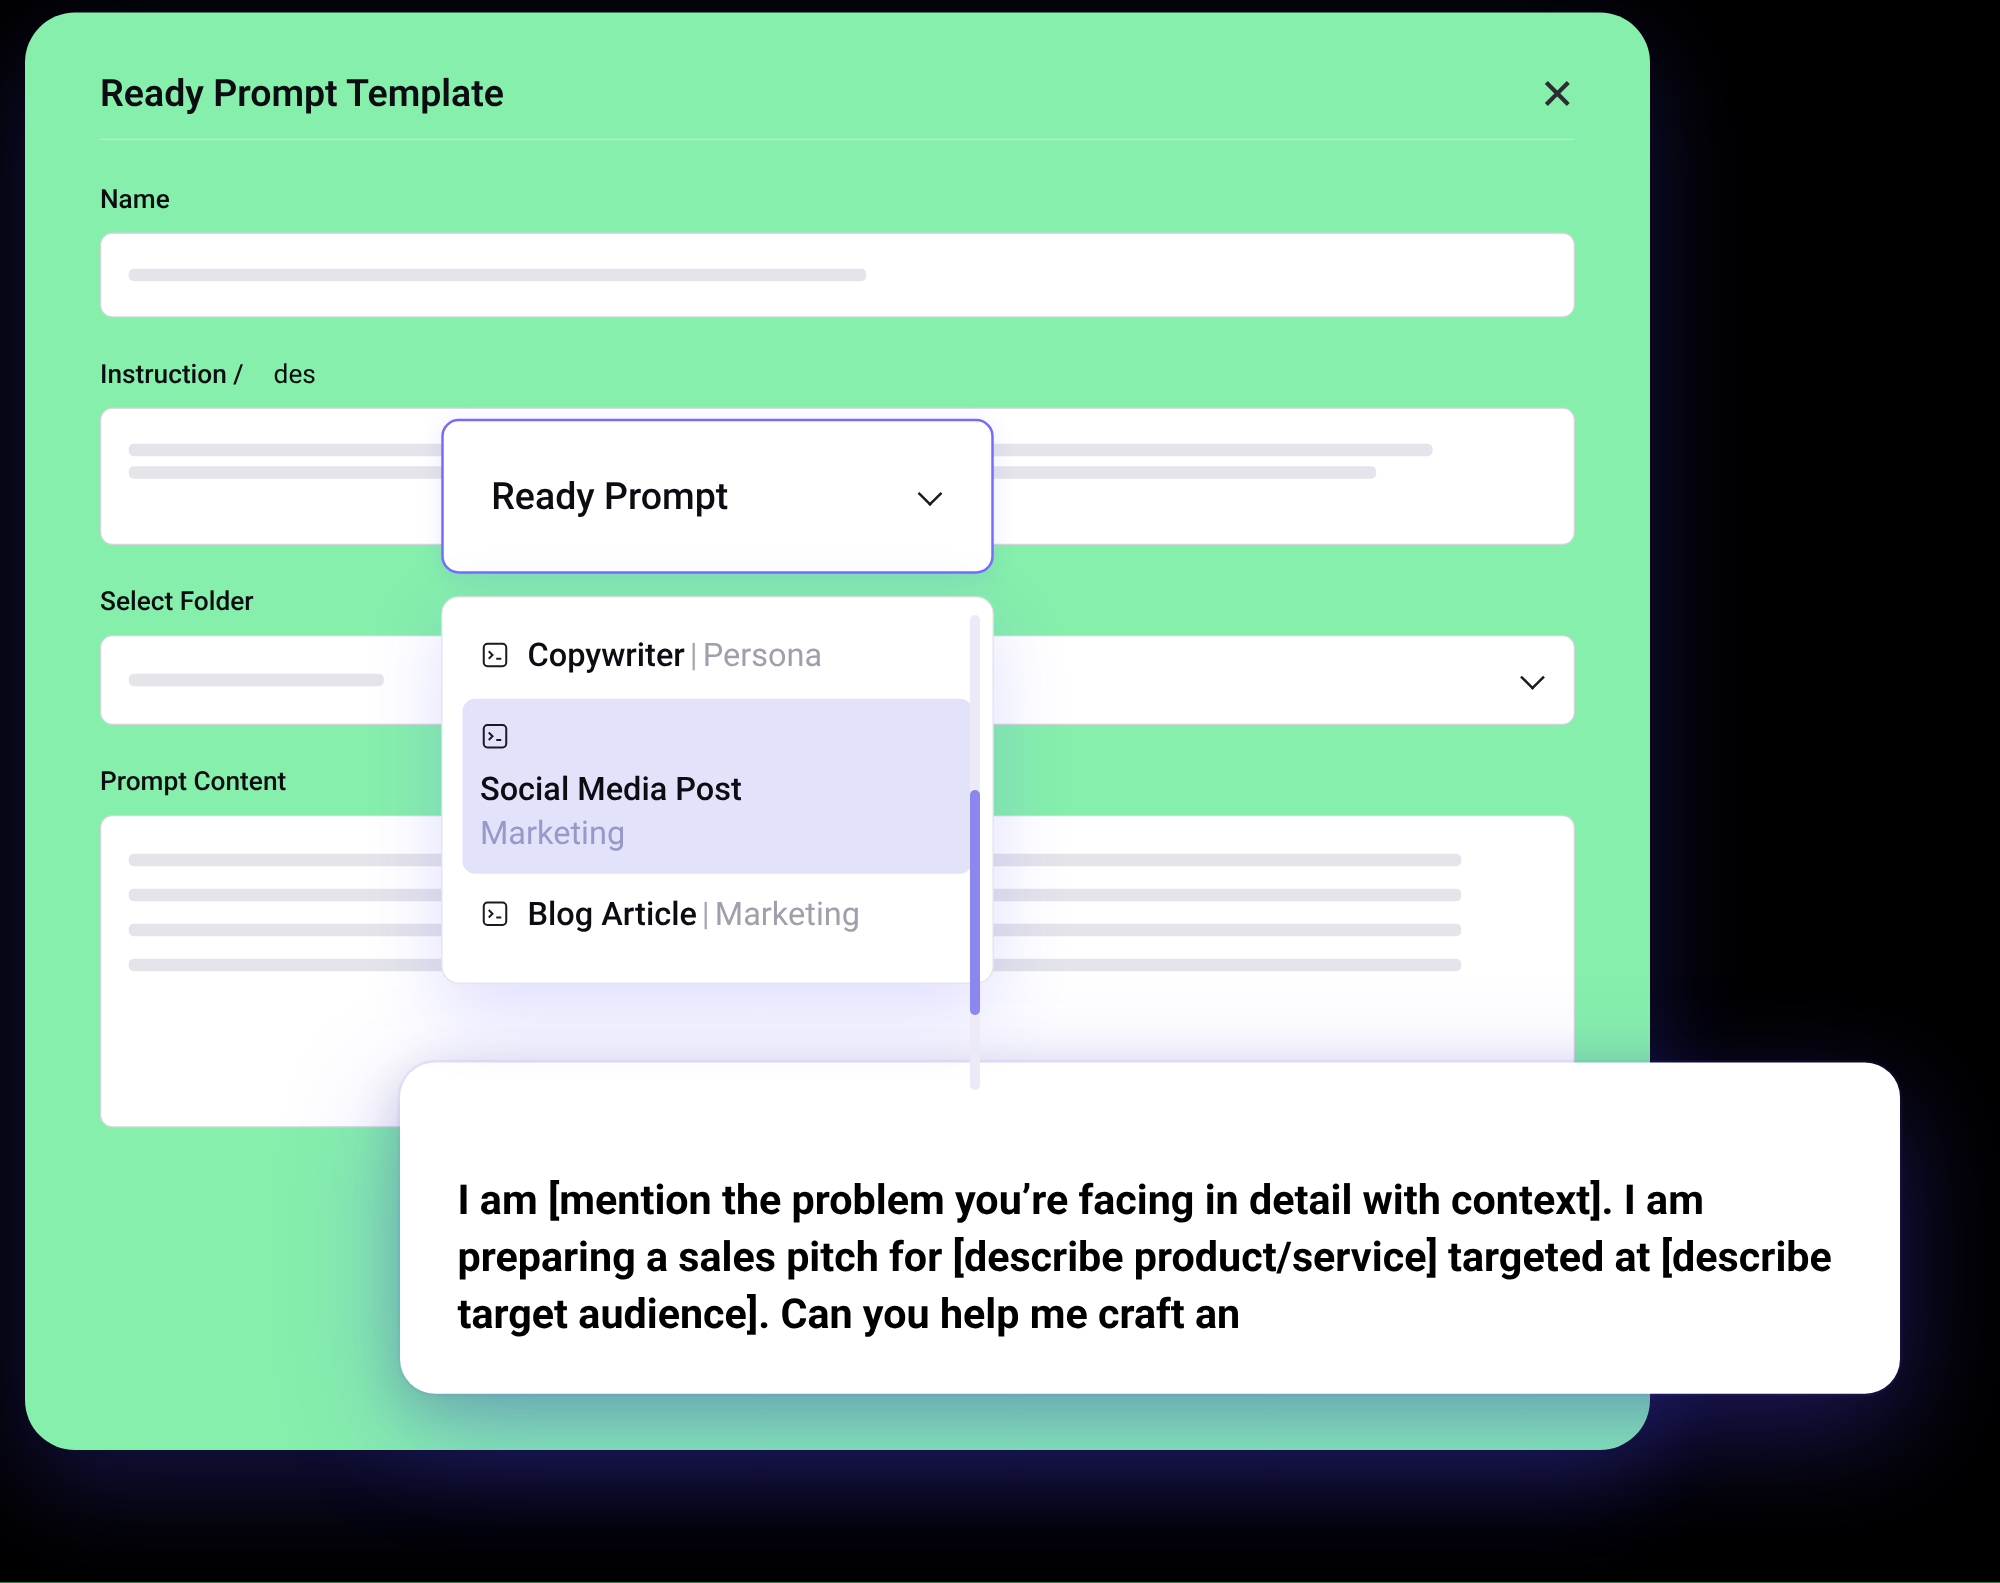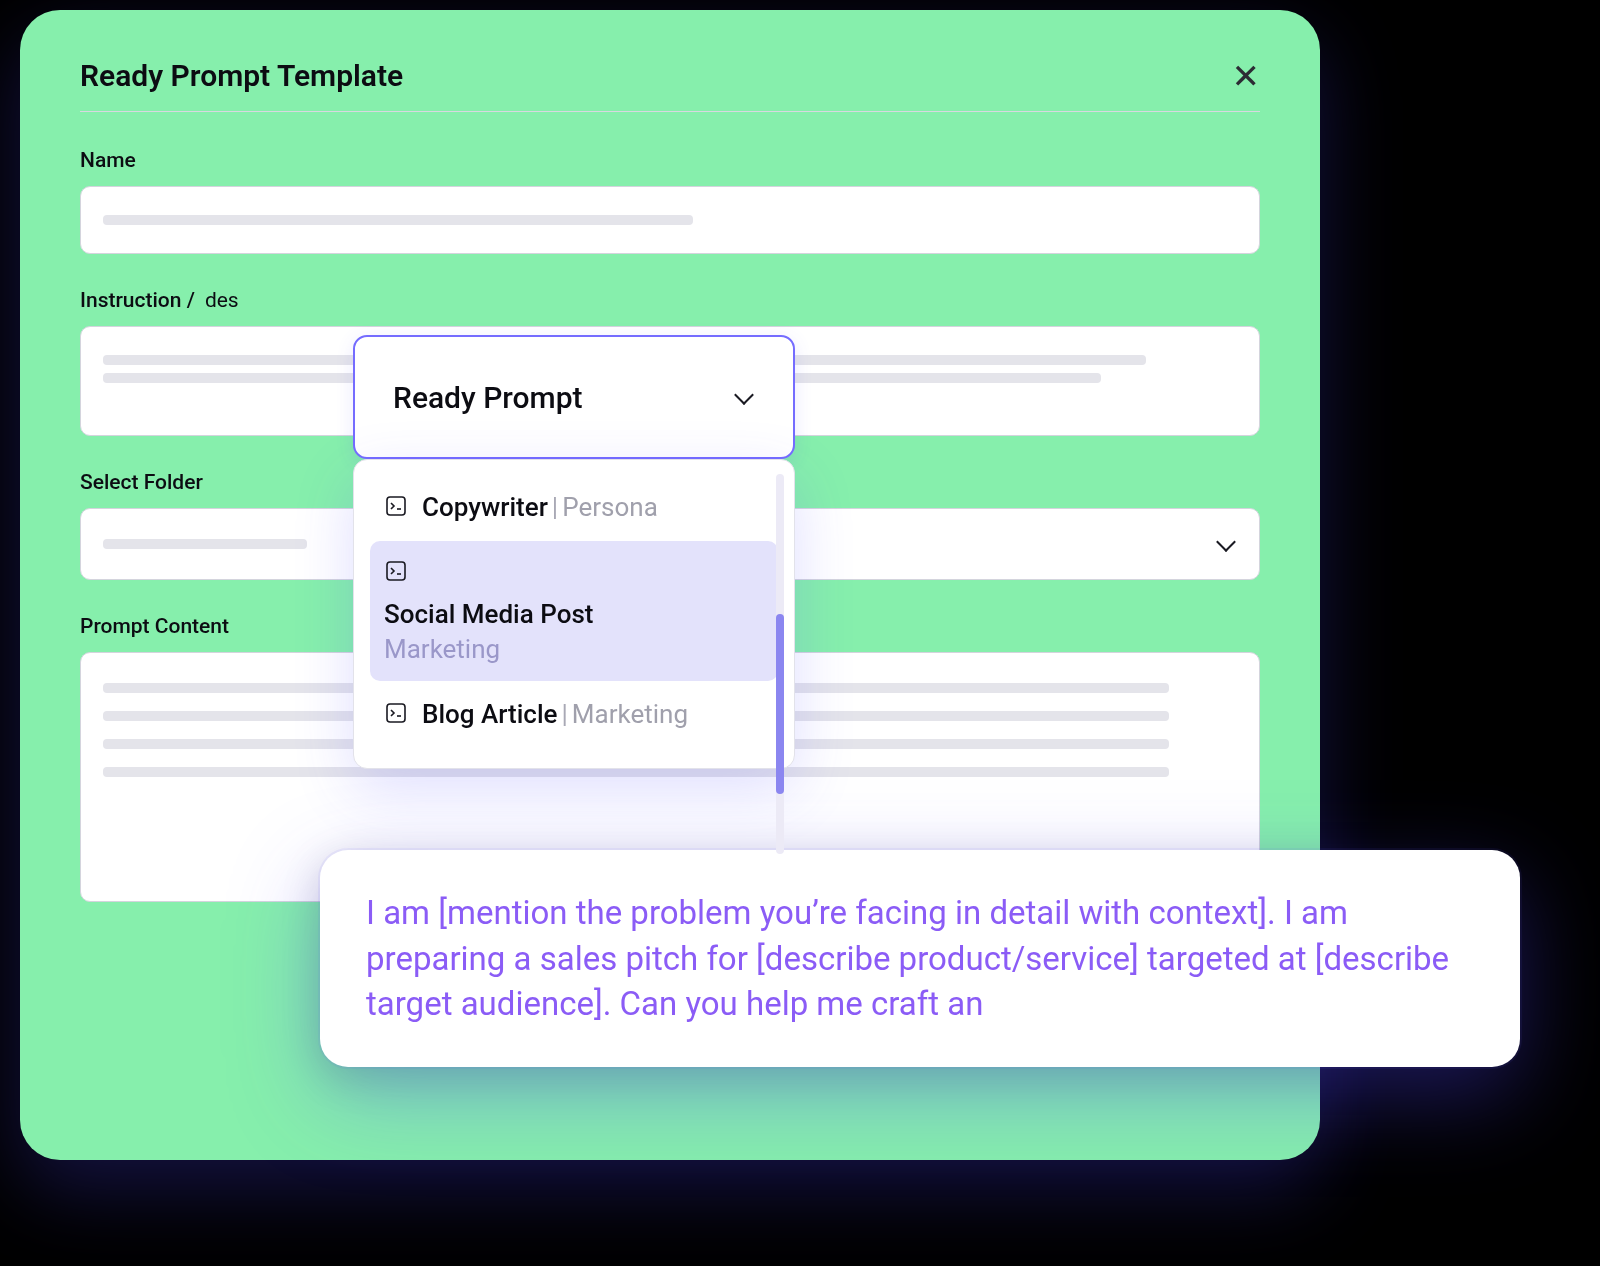--- a/index.html
+++ b/index.html
@@ -118,20 +118,21 @@
     align-items: center;
     justify-content: space-between;
     padding: 0 38px;
     font-size: 30px;
     font-weight: 500;
     color: #0c0c12;
     cursor: pointer;
     box-shadow: 0 4px 18px rgba(90,80,255,0.12);
   }
   .dropdown-panel {
+    margin-top: 18px;
     background: #fff;
     border: 1px solid #e2e2ea;
     border-radius: 14px;
     padding: 14px 10px 20px 10px;
     box-shadow: 0 20px 60px rgba(80,70,255,0.18);
     position: relative;
   }
   .dd-item {
     display: flex;
     align-items: flex-start;
@@ -201,22 +202,23 @@
     width: 1200px;
     background: #fff;
     border-radius: 28px;
     padding: 40px 46px;
     box-shadow: 0 0 0 2px rgba(100,90,255,0.08), 0 30px 90px rgba(80,70,255,0.35), 0 10px 40px rgba(0,0,0,0.15);
     z-index: 15;
   }
   .preview-text {
     font-size: 33px;
     line-height: 1.38;
-    color: #8b5cf6;
-    font-weight: 400;
+    color: #000000;
+    font-weight: 700;
+    margin-top: 48px;
   }
 
   .prompt-icon-svg {
     stroke: #1a1a22;
     fill: none;
     stroke-width: 1.6;
   }
 </style>
 </head>
 <body>
@@ -227,21 +229,21 @@
     <button class="close-btn">
       <span>✕</span>
     </button>
   </div>
 
   <label class="field-label">Name</label>
   <div class="input-box">
     <div class="skeleton-line" style="width:52%;"></div>
   </div>
 
-  <div style="display:flex;align-items:flex-end;gap:10px;margin-bottom:14px;">
+  <div style="display:flex;align-items:flex-end;gap:24px;margin-bottom:14px;">
     <span class="field-label" style="margin-bottom:0;">Instruction /</span>
     <span class="field-label" style="margin-bottom:0;font-weight:400;">des</span>
   </div>
   <div class="input-box" style="height:110px;">
     <div class="skeleton-line" style="width:92%;"></div>
     <div class="skeleton-line" style="width:88%;"></div>
   </div>
 
   <label class="field-label">Select Folder</label>
   <div class="select-box">

